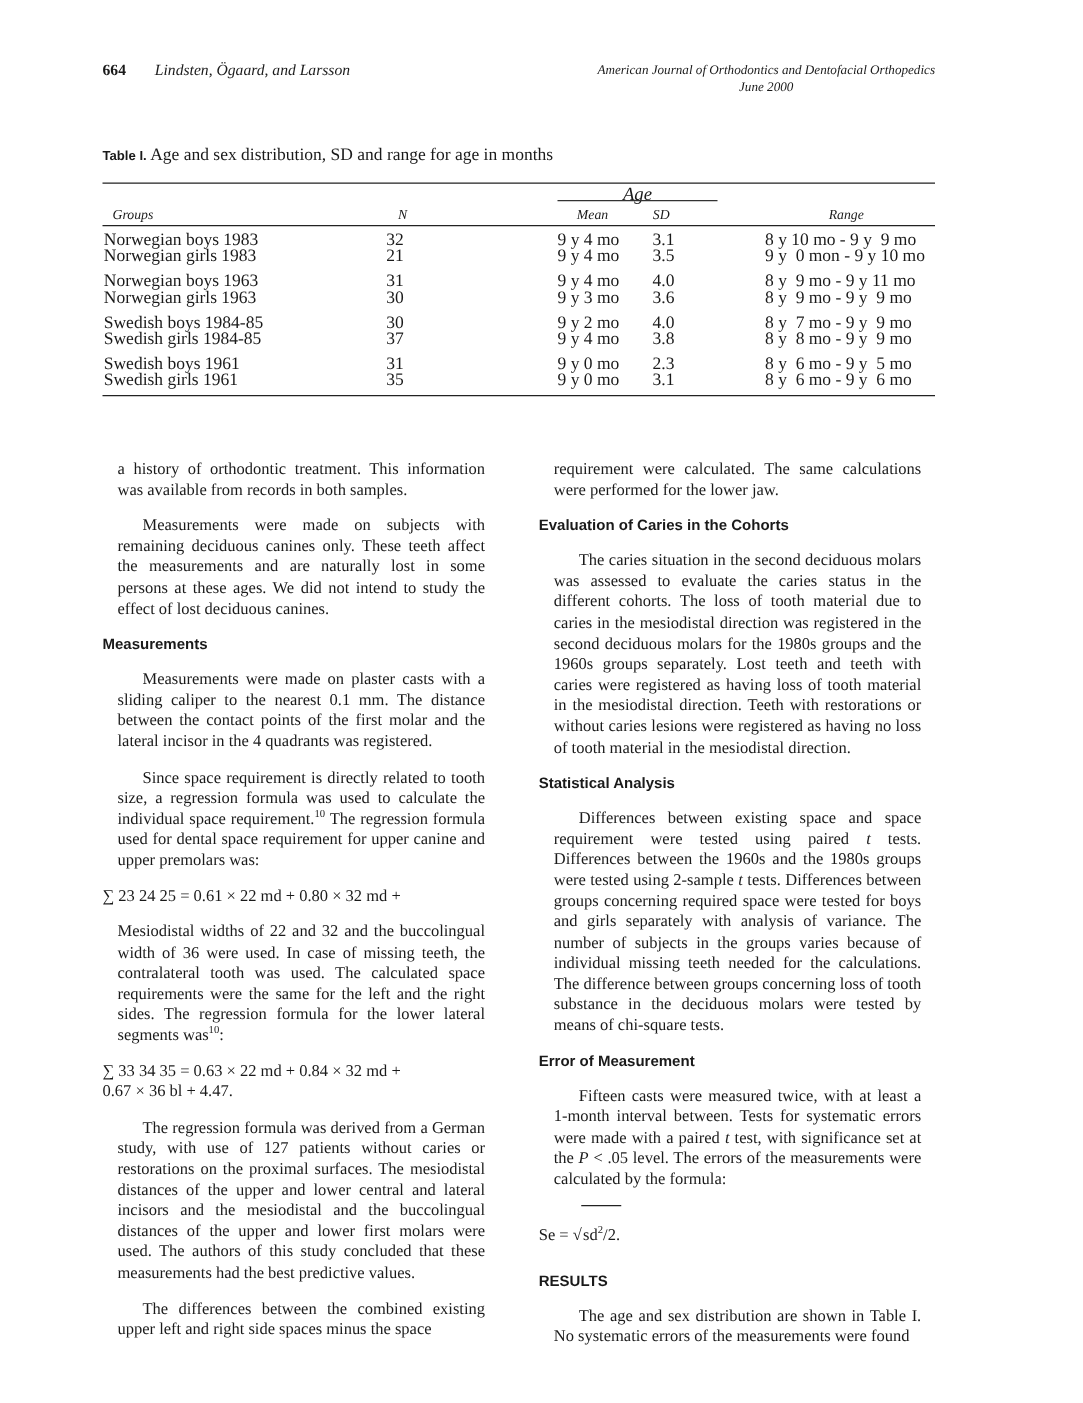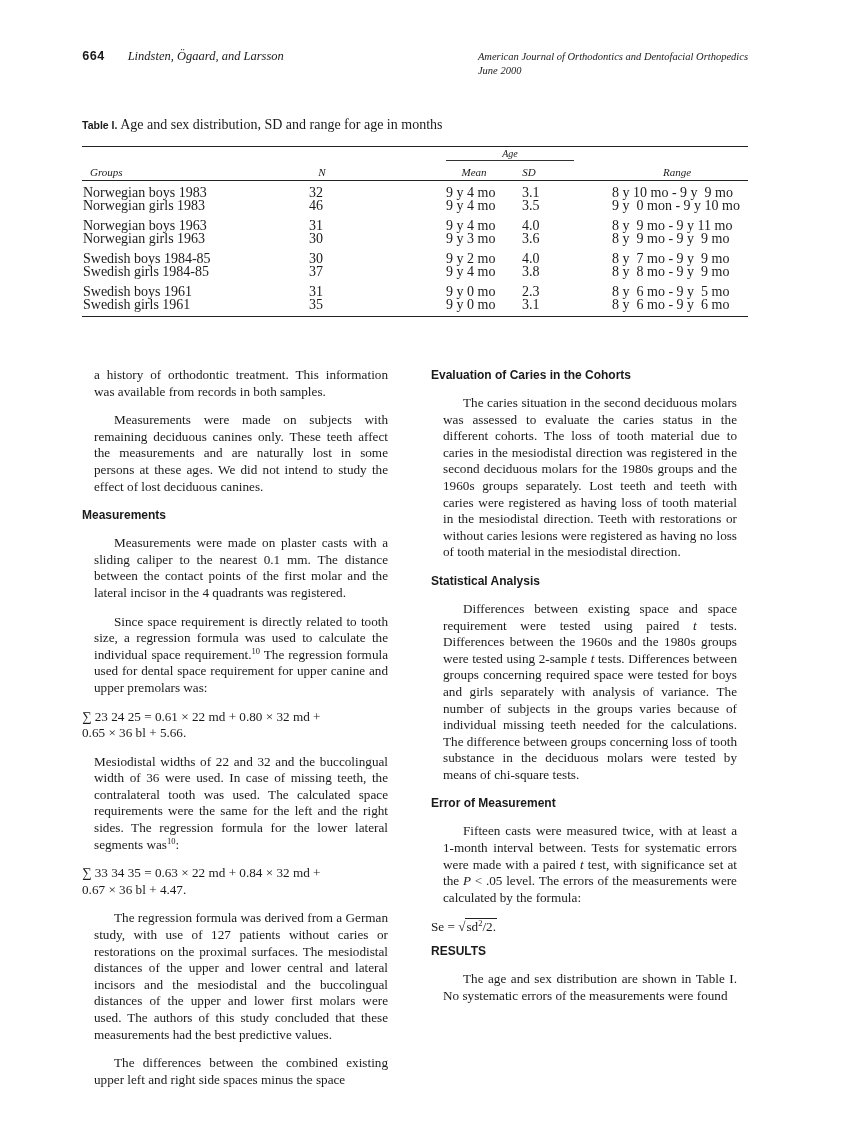--- a/index.html
+++ b/index.html
@@ -1,29 +1,29 @@
 <!DOCTYPE html>
 <html><head>
 <meta charset="utf-8">
 <style>
   html, body { margin: 0; padding: 0; background: #ffffff; }
   body { width: 866px; height: 1122px; position: relative; overflow: hidden; color: #1a1a1a;
          font-family: "Liberation Serif", serif; }
   .running-head { position: absolute; top: 49px; left: 82px; width: 666px; height: 40px; }
   .rh-left { position: absolute; left: 0; top: 0; font-size: 12.5px; }
-  .rh-left .pg { font-family: Liberation Mono, monospace; font-weight: bold; font-size: 12.5px; }
+  .rh-left .pg { font-family: Liberation Serif, serif; font-weight: bold; font-size: 12.5px; }
   .rh-left .auth { font-style: italic; margin-left: 20px; text-align: center; }
-  .rh-right { position: absolute; right: 0; top: 1px; text-align: left; font-style: italic; font-size: 10.5px; line-height: 14px; }
+  .rh-right { position: absolute; right: 0; top: 1px; text-align: center; font-style: italic; font-size: 10.5px; line-height: 14px; }
 
   .table-wrap { position: absolute; left: 82px; top: 117px; width: 666px; }
   .table-caption { font-size: 14px; margin-bottom: 12px; height: 17px; }
   .table-caption .tlabel { font-family: "Liberation Sans", sans-serif; font-weight: bold; font-size: 10.5px; }
   .rule-thick { border-top: 1.4px solid #222; }
   .thead { position: relative; height: 33px; }
-  .thead .age-group { position: absolute; left: 364px; width: 128px; top: 1px; text-align: center; font-style: italic; font-size: 10px; }
+  .thead .age-group { position: absolute; left: 364px; width: 128px; top: 1px; text-align: center; font-style: italic; font-size: 15px; }
   .thead .age-line { position: absolute; left: 364px; width: 128px; top: 13px; border-top: 1px solid #333; }
   .th { position: absolute; top: 19px; font-style: italic; font-size: 11px; }
   .col-group { left: 8px; }
   .col-n { left: 230px; width: 20px; text-align: center; }
   .col-mean { left: 364px; width: 56px; text-align: center; }
   .col-sd { left: 432px; width: 30px; text-align: center; }
   .col-range { left: 540px; width: 110px; text-align: center; }
   .tbody { position: relative; padding-top: 6px; padding-bottom: 4px; }
   .pair { height: 33px; position: relative; }
   .trow { position: relative; height: 12.5px; font-size: 14px; line-height: 12.5px; }
@@ -37,21 +37,21 @@
   .col { position: absolute; top: 355px; width: 318px; font-size: 13.2px; line-height: 16.6px; text-align: justify; }
   .col-left { left: 82px; }
   .col-right { left: 431px; }
   .col p { margin: 12px; }
   .col p.indent { text-indent: 20px; }
   .col h3 { font-family: "Liberation Sans", sans-serif; font-weight: bold; font-size: 12px; margin: 13px 0 5px 0; line-height: 15px; }
   .eq { text-align: left; margin: 10px 0 6px 0; }
   .eq-line { display: block; }
   .sup { font-size: 8.5px; vertical-align: super; line-height: 0; }
   .ital { font-style: italic; }
-  .sqrt { display: inline-block; border-top: 1px solid #222; padding: 0 1px; line-height: 15px; }
+  .sqrt { display: inline-block; border-top: 1px solid #222; padding: 15px 1px; line-height: 15px; }
 </style>
 </head>
 <body>
 
 <div class="running-head">
   <div class="rh-left">
     <span class="pg">664</span>
     <span class="auth">Lindsten, Ögaard, and Larsson</span>
   </div>
   <div class="rh-right">
@@ -80,21 +80,21 @@
     <div class="pair">
       <div class="trow">
         <span class="c-group">Norwegian boys 1983</span>
         <span class="c-n">32</span>
         <span class="c-mean">9 y 4 mo</span>
         <span class="c-sd">3.1</span>
         <span class="c-range">8 y 10 mo - 9 y  9 mo</span>
       </div>
       <div class="trow">
         <span class="c-group">Norwegian girls 1983</span>
-        <span class="c-n">46</span>
+        <span class="c-n">21</span>
         <span class="c-mean">9 y 4 mo</span>
         <span class="c-sd">3.5</span>
         <span class="c-range">9 y  0 mon - 9 y 10 mo</span>
       </div>
     </div>
     <div class="pair">
       <div class="trow">
         <span class="c-group">Norwegian boys 1963</span>
         <span class="c-n">31</span>
         <span class="c-mean">9 y 4 mo</span>
@@ -146,32 +146,32 @@
 </div>
 
 <div class="col col-left">
   <p>a history of orthodontic treatment. This information was available from records in both samples.</p>
   <p class="indent">Measurements were made on subjects with remaining deciduous canines only. These teeth affect the measurements and are naturally lost in some persons at these ages. We did not intend to study the effect of lost deciduous canines.</p>
   <h3>Measurements</h3>
   <p class="indent">Measurements were made on plaster casts with a sliding caliper to the nearest 0.1 mm. The distance between the contact points of the first molar and the lateral incisor in the 4 quadrants was registered.</p>
   <p class="indent"><span>Since space requirement is directly related to tooth size, a regression formula was used to calculate the individual space requirement.</span><span class="sup">10</span><span> The regression formula used for dental space requirement for upper canine and upper premolars was:</span></p>
   <div class="eq">
     <span class="eq-line">∑ 23 24 25 = 0.61 × 22 md + 0.80 × 32 md +</span>
-    <span class="eq-line">0.65 × 36 bl + 5.66.</span>
   </div>
   <p><span>Mesiodistal widths of 22 and 32 and the buccolingual width of 36 were used. In case of missing teeth, the contralateral tooth was used. The calculated space requirements were the same for the left and the right sides. The regression formula for the lower lateral segments was</span><span class="sup">10</span><span>:</span></p>
   <div class="eq">
     <span class="eq-line">∑ 33 34 35 = 0.63 ×  22 md + 0.84 ×  32 md +</span>
     <span class="eq-line">0.67 × 36 bl + 4.47.</span>
   </div>
   <p class="indent">The regression formula was derived from a German study, with use of 127 patients without caries or restorations on the proximal surfaces. The mesiodistal distances of the upper and lower central and lateral incisors and the mesiodistal and the buccolingual distances of the upper and lower first molars were used. The authors of this study concluded that these measurements had the best predictive values.</p>
   <p class="indent">The differences between the combined existing upper left and right side spaces minus the space</p>
 </div>
 
 <div class="col col-right">
+  <p>requirement were calculated. The same calculations were performed for the lower jaw.</p>
   <h3>Evaluation of Caries in the Cohorts</h3>
   <p class="indent">The caries situation in the second deciduous molars was assessed to evaluate the caries status in the different cohorts. The loss of tooth material due to caries in the mesiodistal direction was registered in the second deciduous molars for the 1980s groups and the 1960s groups separately. Lost teeth and teeth with caries were registered as having loss of tooth material in the mesiodistal direction. Teeth with restorations or without caries lesions were registered as having no loss of tooth material in the mesiodistal direction.</p>
   <h3>Statistical Analysis</h3>
   <p class="indent"><span>Differences between existing space and space requirement were tested using paired </span><span class="ital">t</span><span> tests. Differences between the 1960s and the 1980s groups were tested using 2-sample </span><span class="ital">t</span><span> tests. Differences between groups concerning required space were tested for boys and girls separately with analysis of variance. The number of subjects in the groups varies because of individual missing teeth needed for the calculations. The difference between groups concerning loss of tooth substance in the deciduous molars were tested by means of chi-square tests.</span></p>
   <h3>Error of Measurement</h3>
   <p class="indent"><span>Fifteen casts were measured twice, with at least a 1-month interval between. Tests for systematic errors were made with a paired </span><span class="ital">t</span><span> test, with significance set at the </span><span class="ital">P</span><span> &lt; .05 level. The errors of the measurements were calculated by the formula:</span></p>
   <div class="eq" style="margin:12px 0 6px 0;">
     <span>Se = </span><span>√</span><span class="sqrt"><span>sd</span><span class="sup">2</span><span>/2.</span></span>
   </div>
   <h3 style="margin-top:8px;">RESULTS</h3>

